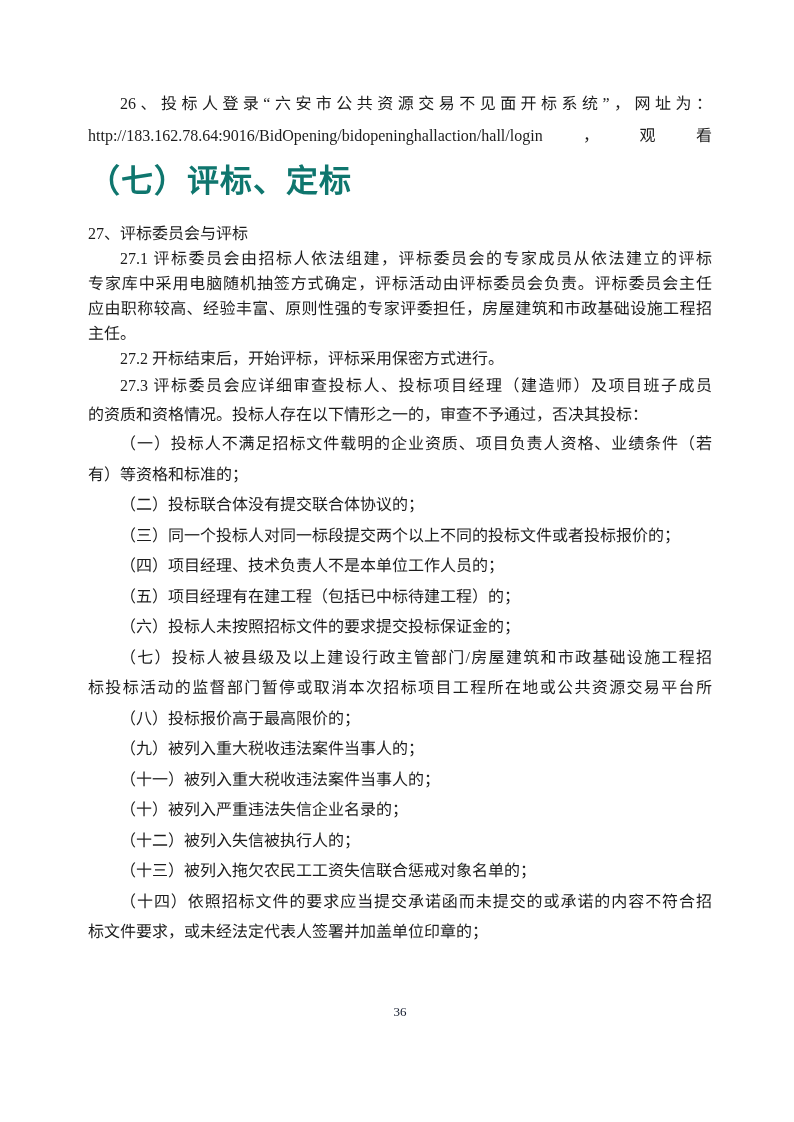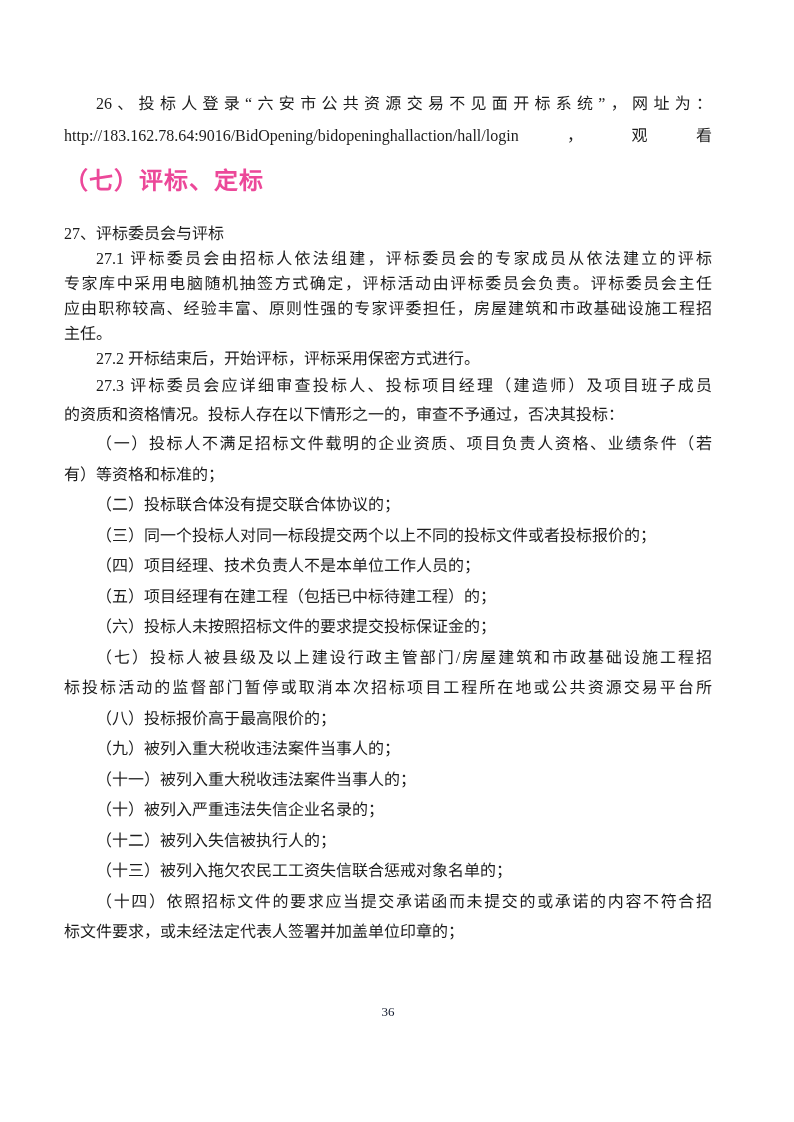--- a/index.html
+++ b/index.html
@@ -7,21 +7,21 @@
     padding: 0;
     background: #ffffff;
   }
   .page {
     position: relative;
     width: 794px;
     height: 1122px;
     margin: 0 auto;
     background: #ffffff;
     box-sizing: border-box;
-    padding: 88px 82px 0 64px;
+    padding: 88px 82px 0 88px;
     font-family: "Liberation Serif", "DejaVu Serif", serif;
     font-size: 16px;
     color: #1c1c1c;
     overflow: hidden;
   }
   .ln {
     display: block;
     overflow: hidden;
     white-space: normal;
   }
@@ -36,25 +36,25 @@
     text-align: left;
   }
   .ind { text-indent: 32px; }
   .lh31 { line-height: 31.5px; }
   .lh25 { line-height: 25px; }
   .lh29 { line-height: 29px; }
   .lh30 { line-height: 30.5px; }
   .heading {
     font-family: "Liberation Sans", "DejaVu Sans", sans-serif;
     font-weight: 700;
-    font-size: 24px;
+    font-size: 32px;
     line-height: 36px;
     margin: 12px 0 22px 0;
     letter-spacing: 1px;
-    color: #ec4899;
+    color: #0f766e;
   }
   .footer {
     margin-top: 56px;
     text-align: center;
     font-size: 13px;
     line-height: 16px;
     color: #0f172a;
   }
 </style>
 </head>

